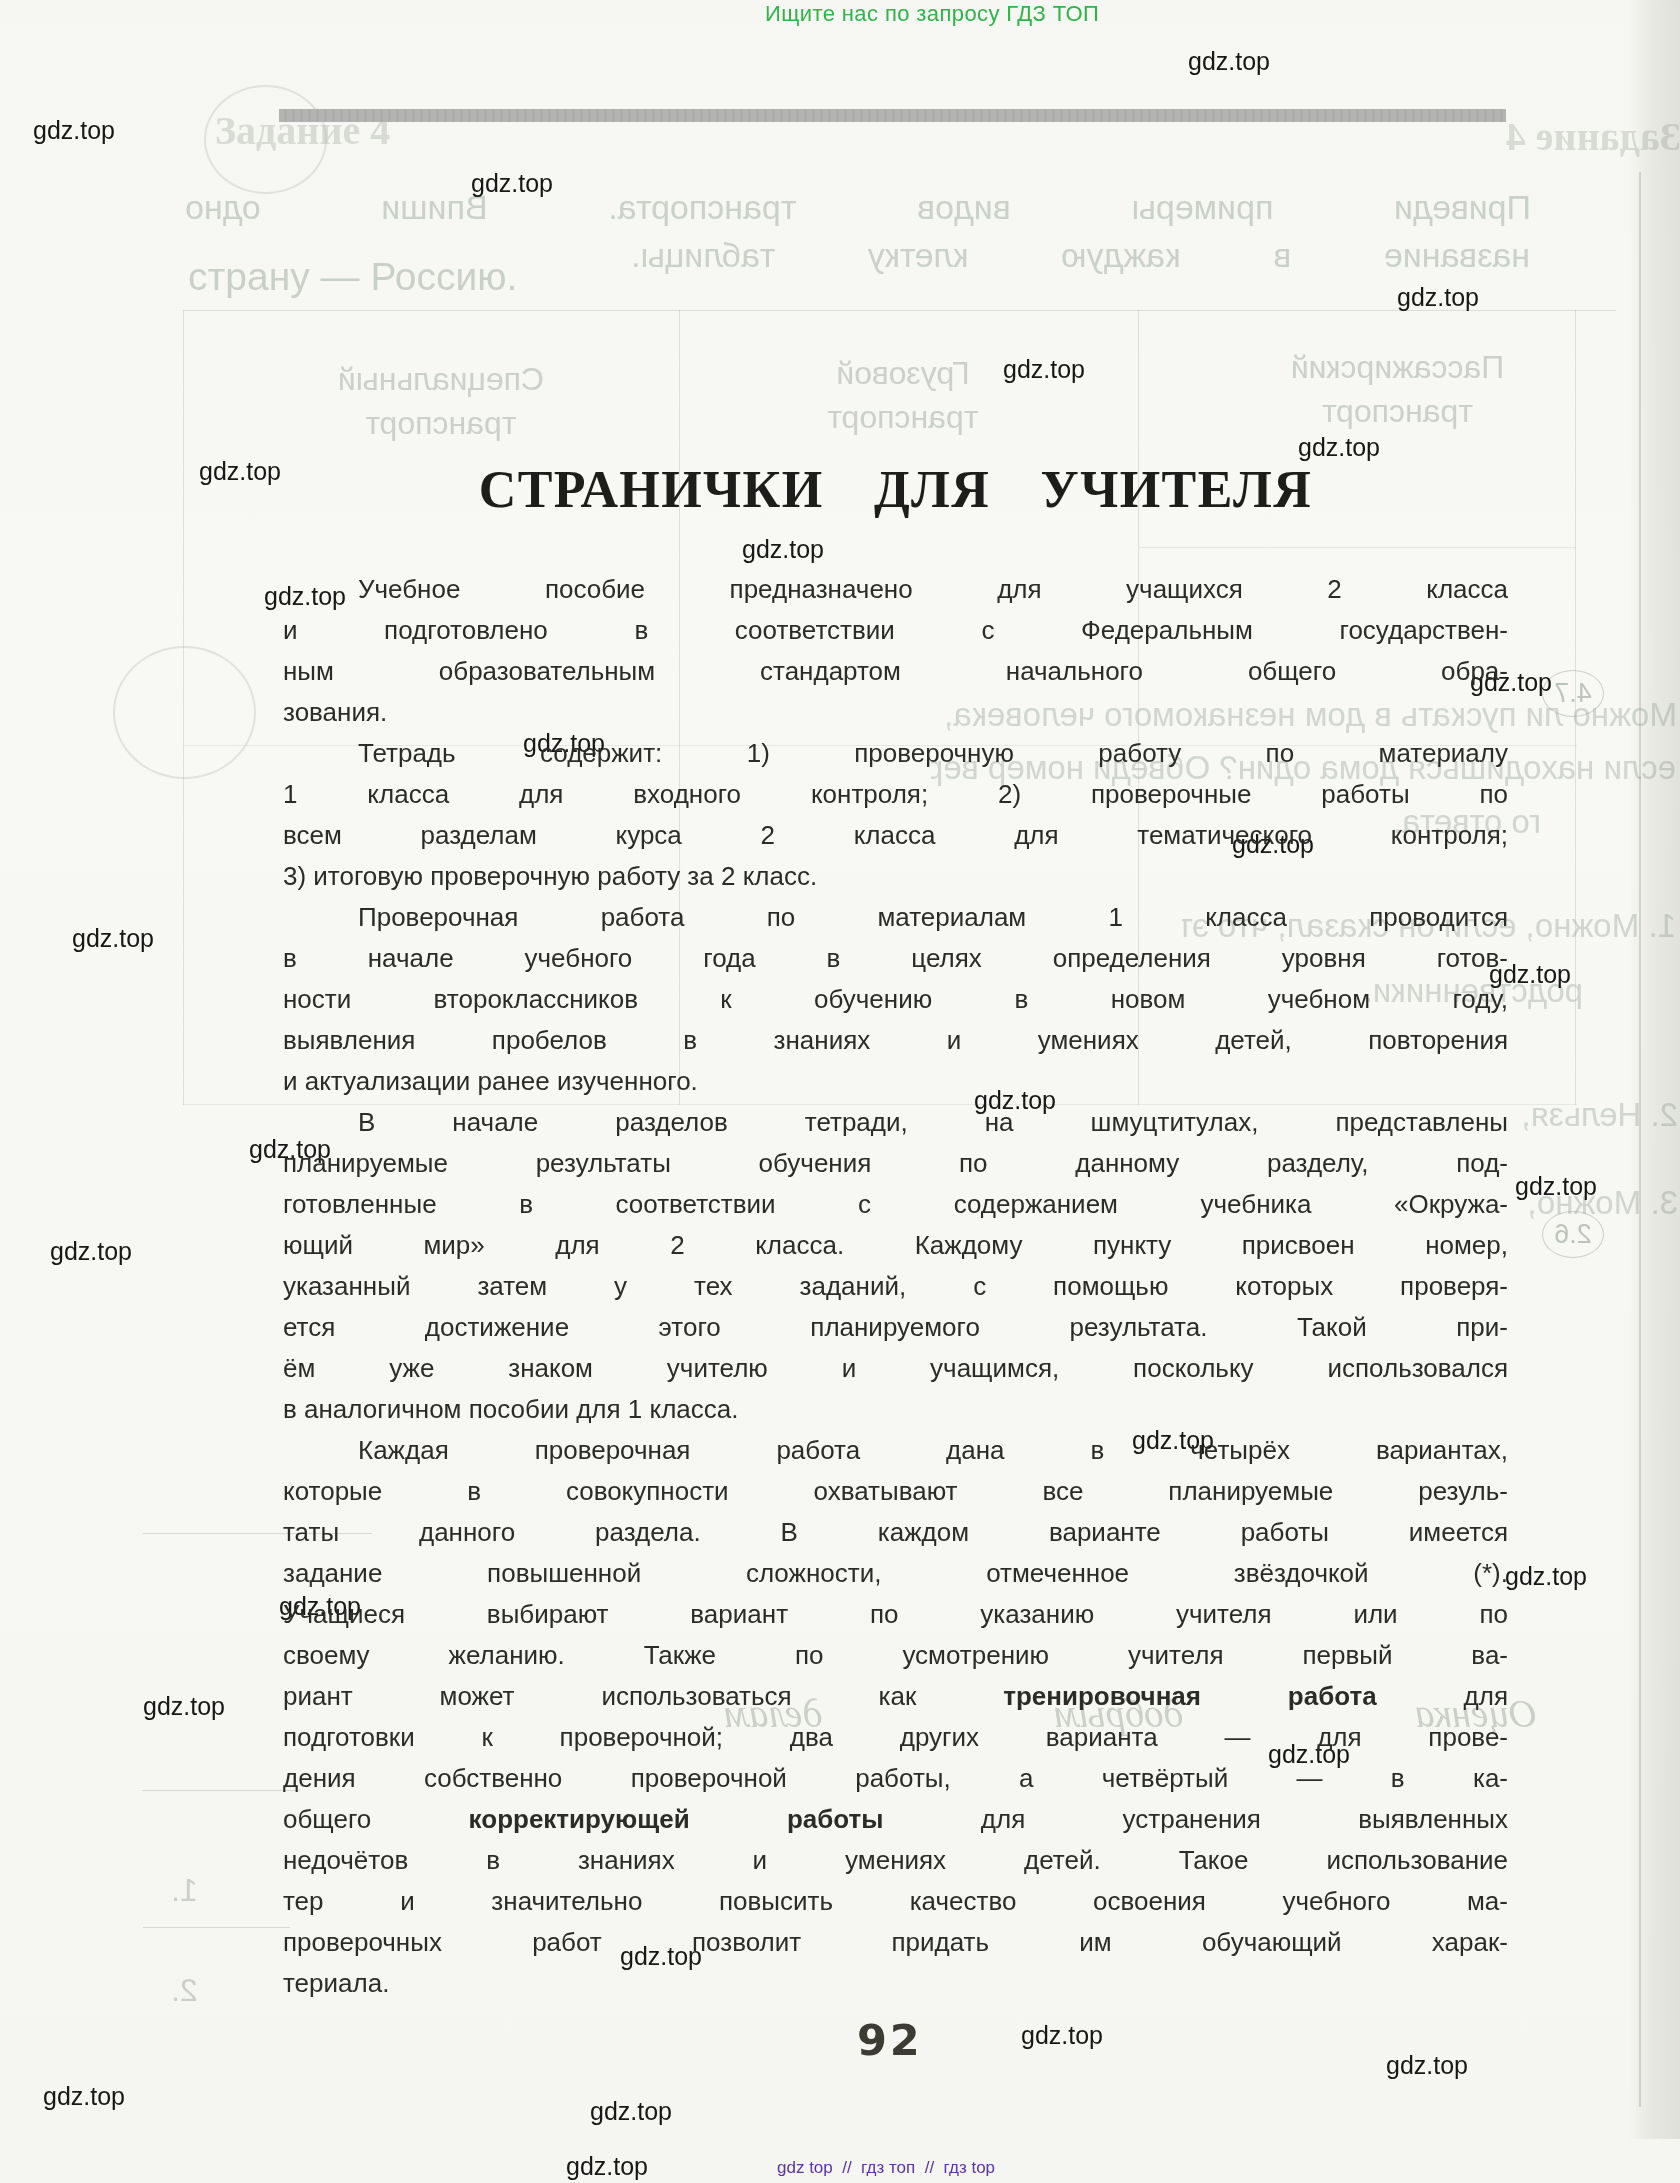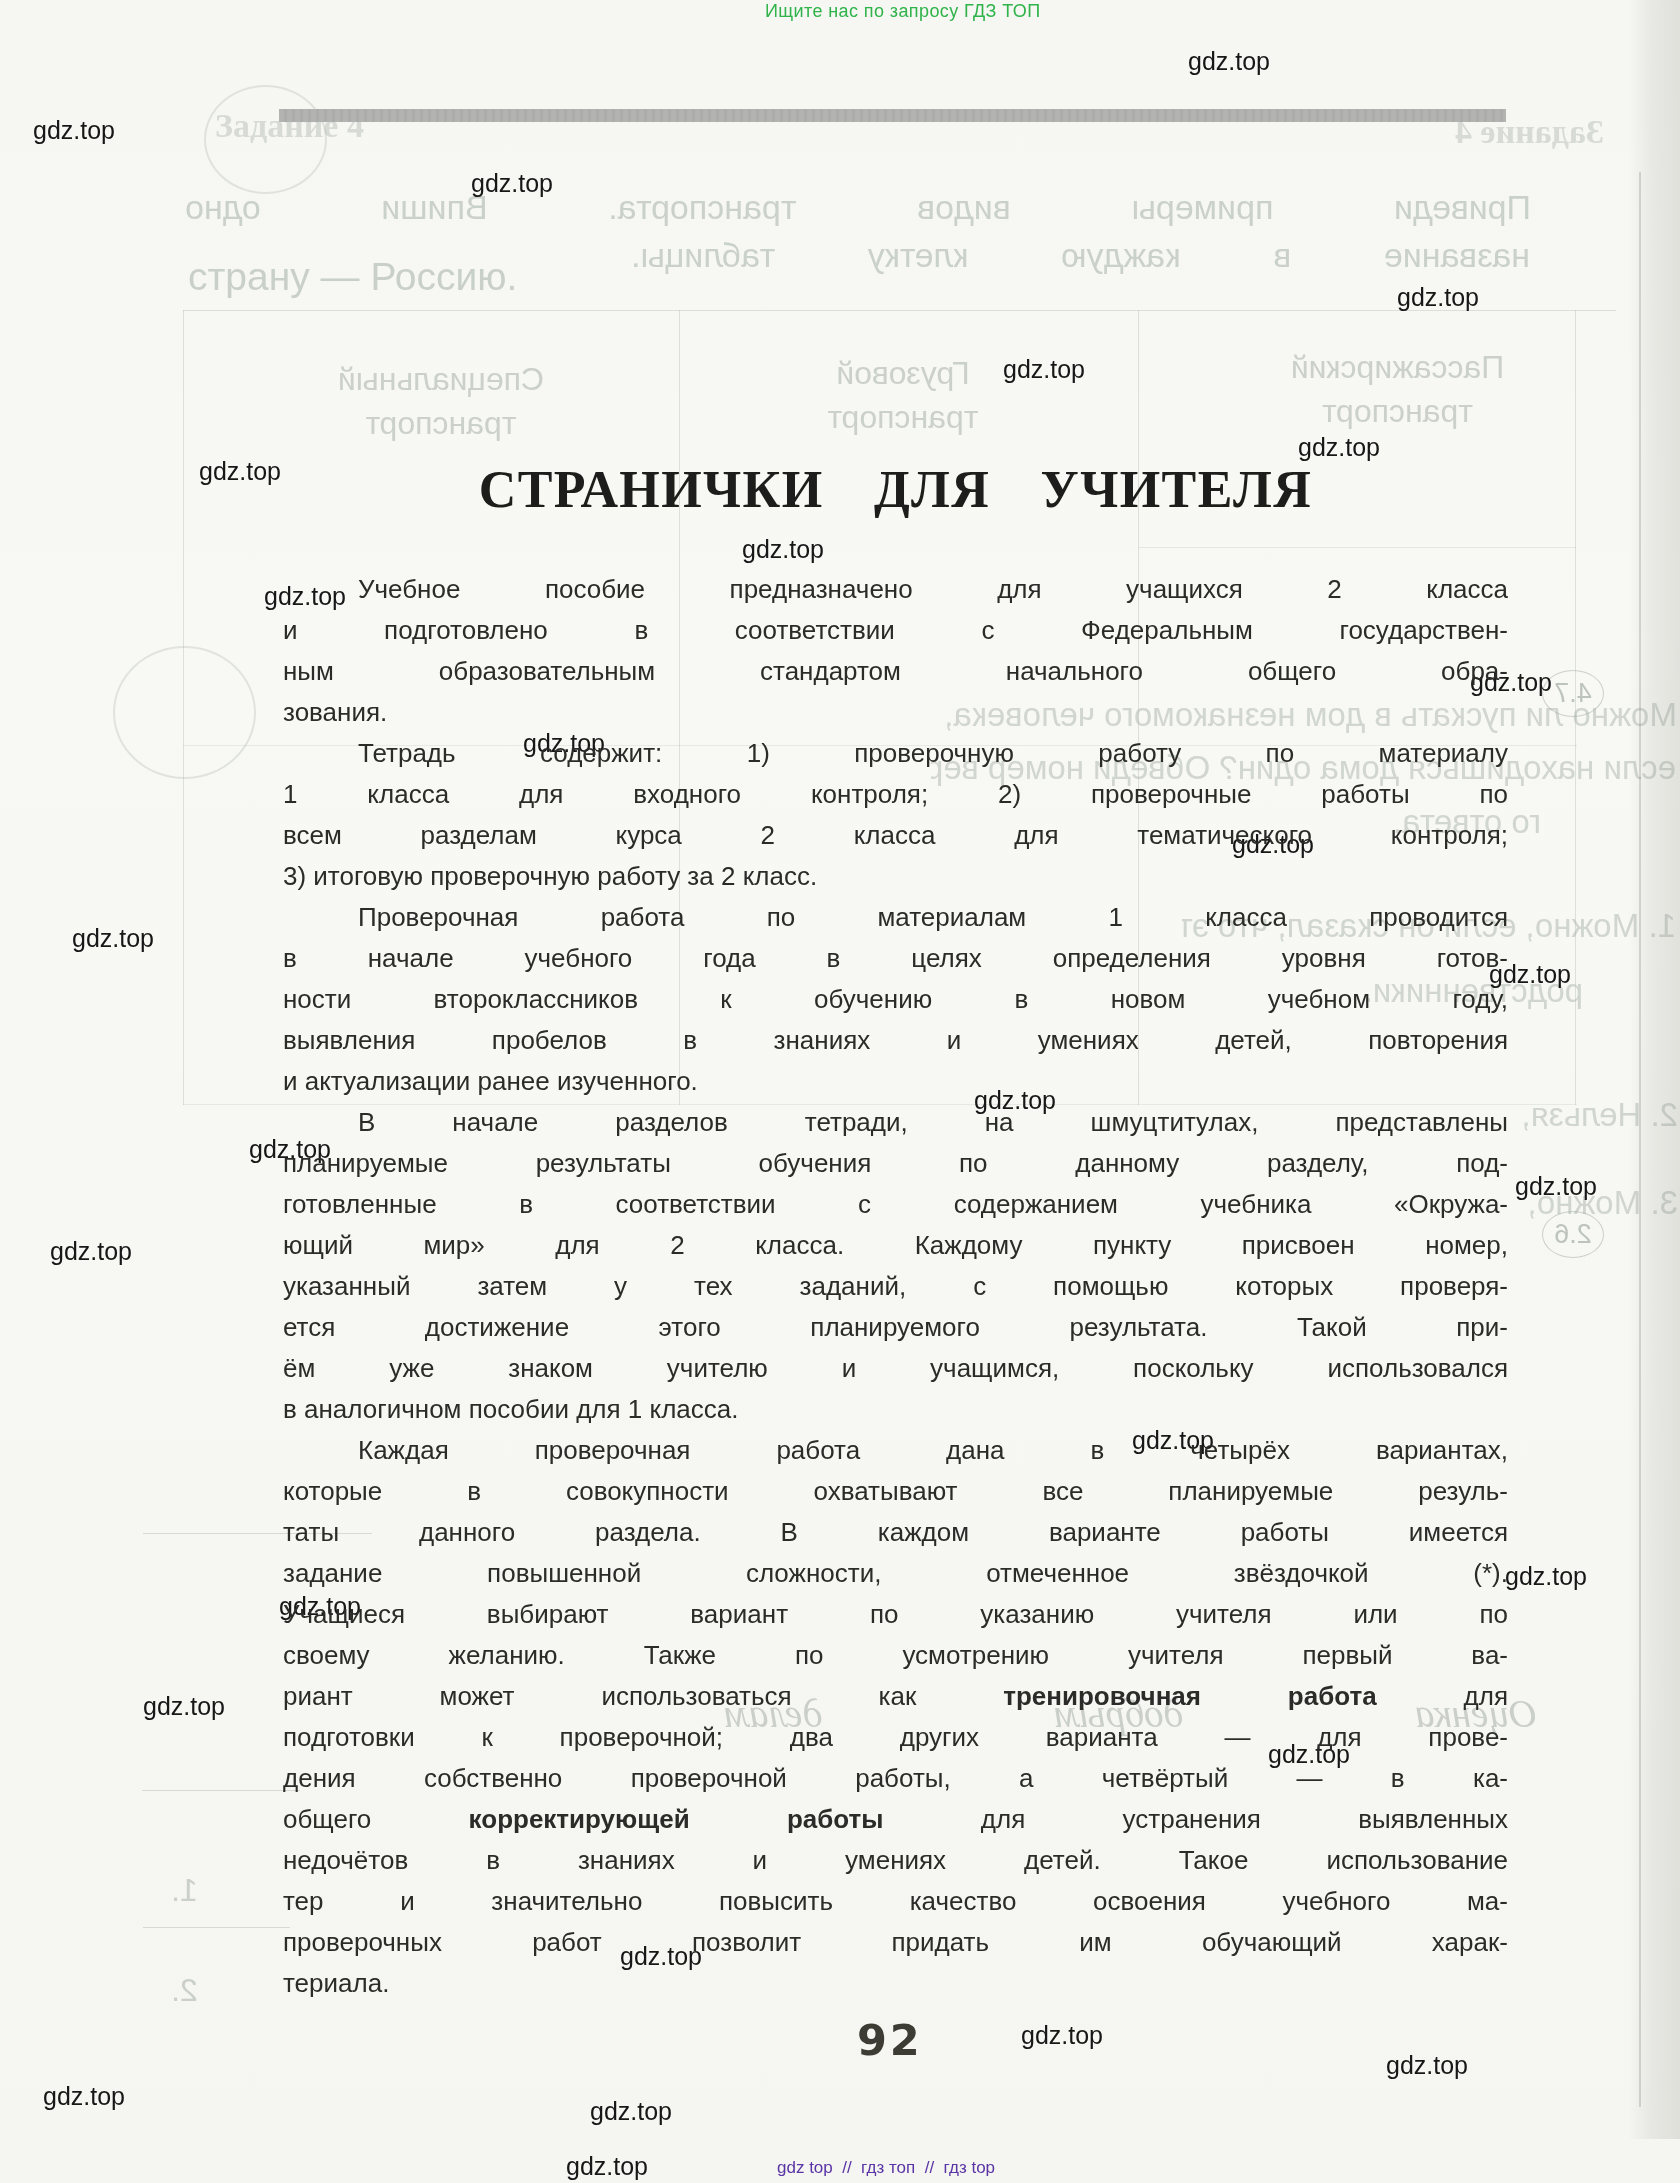--- a/index.html
+++ b/index.html
@@ -7,21 +7,21 @@
   .page {
     position:relative; width:1680px; height:2183px; overflow:hidden;
     background:linear-gradient(180deg,#f6f6f2 0%,#f8f8f4 30%,#f5f5f1 100%);
     font-family:"Liberation Sans", sans-serif;
   }
   
   .edge-band { position:absolute; right:0; top:0; width:52px; height:2139px;
     background:linear-gradient(to right, rgba(0,0,0,0), rgba(110,110,100,0.10) 45%, rgba(110,110,100,0.16)); }
   .edge-line { position:absolute; left:1639px; top:172px; width:2.1px; height:1935px; background:rgba(100,100,92,0.22); }
 
-  .promo { position:absolute; left:765px; top:1.4px; font-size:18px; letter-spacing:0.4px; color:#2fb34a; }
+  .promo { position:absolute; left:765px; top:1.4px; font-size:22px; letter-spacing:0.4px; color:#2fb34a; }
   .bar { position:absolute; left:279px; top:109px; width:1227px; height:13px;
     background:repeating-linear-gradient(90deg,#b3b3b1 0 5px,#acacaa 5px 8px); }
 
   .wm { position:absolute; font-size:25px; color:#171717; white-space:nowrap; }
 
   .title { position:absolute; left:283px; top:460px; width:1225px; text-align:center;
     font-family:"Liberation Serif", serif; font-weight:700; font-size:52px;
     letter-spacing:1.4px; word-spacing:36px; color:#1d1d1b; }
 
   .bodycol { position:absolute; left:283px; top:569px; width:1225px;
@@ -32,21 +32,21 @@
   .ln b { font-weight:700; }
 
   .pagenum { position:absolute; left:857px; top:2015px; font-family:"DejaVu Sans", sans-serif;
     font-weight:700; font-size:43px; letter-spacing:2.9px; color:#3c3c34; }
   .credits { position:absolute; left:777px; top:2158px; font-size:17px; color:#5a35a6; white-space:pre; }
 
   
   .bl { position:absolute; color:rgba(165,178,168,0.55); }
   .mir { transform:scaleX(-1); }
   .jl { text-align:justify; text-align-last:justify; }
-  .bl-task { font-family:"Liberation Serif", serif; font-weight:700; font-size:34px; color:rgba(172,182,172,0.42); white-space:nowrap;text-align:right; }
+  .bl-task { font-family:"Liberation Serif", serif; font-weight:700; font-size:40px; color:rgba(172,182,172,0.42); white-space:nowrap; }
   .bl-instr { font-size:34px; }
   .bl-offset { font-size:39px; color:rgba(170,182,172,0.60); white-space:nowrap; }
   .bl-head { font-size:32px; line-height:44px; text-align:center; color:rgba(160,172,162,0.50); }
   .bl-q { font-size:33px; color:rgba(170,182,172,0.50); white-space:nowrap; }
   .bl-rubric { font-family:"Liberation Serif", serif; font-style:italic; font-size:39px;
     color:rgba(165,175,165,0.55); }
   .bl-num { font-size:32px; color:rgba(160,172,162,0.50); }
   .badge { border:1.4px solid rgba(150,162,152,0.45); color:rgba(150,162,152,0.60);
     font-size:27px; width:62px; height:47px; border-radius:50%;
     display:flex; align-items:center; justify-content:center; }

